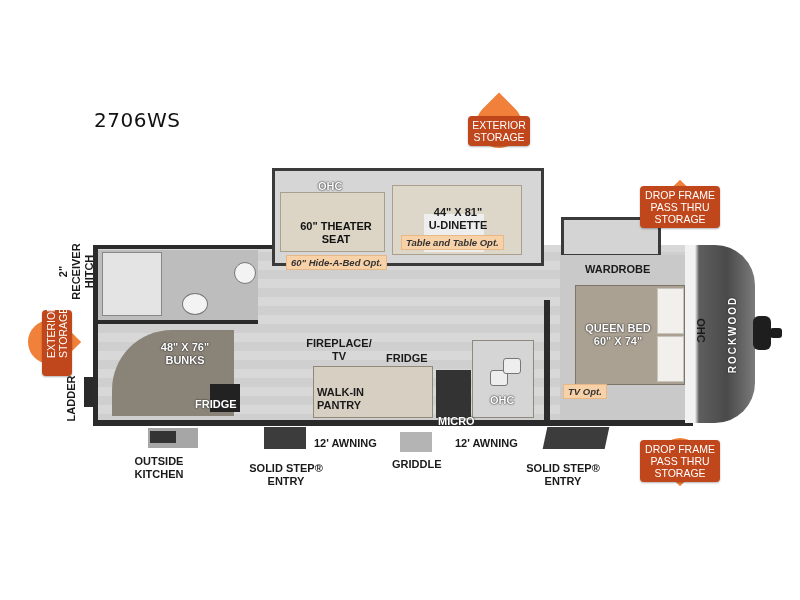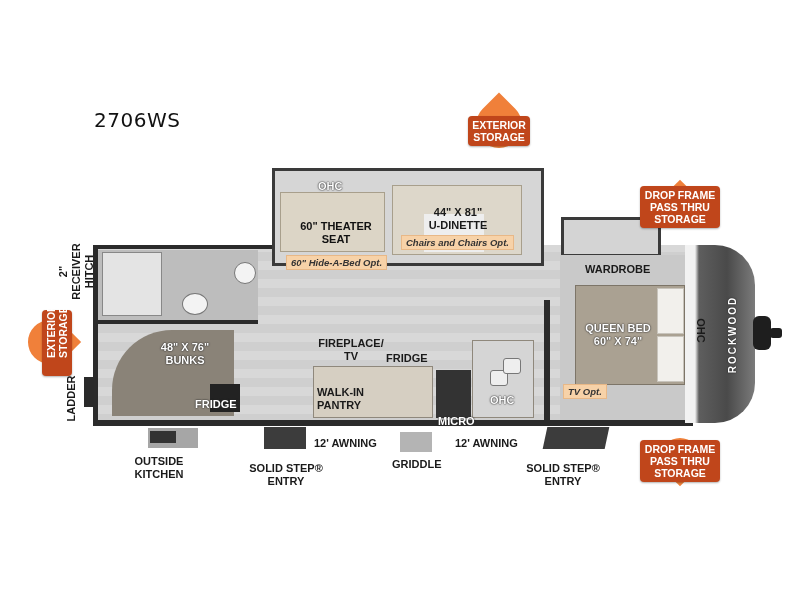--- a/index.html
+++ b/index.html
@@ -5,21 +5,21 @@
   html,body{margin:0;padding:0;background:#ffffff;}
   body{width:800px;height:600px;position:relative;overflow:hidden;font-family:"Liberation Sans",sans-serif;}
   .abs{position:absolute;}
   .model-title{left:94px;top:66px;font-family:"DejaVu Sans",sans-serif;font-size:20px;color:#111;letter-spacing:0.5px;margin-top:42px;}
   .lbl{position:absolute;font-weight:bold;font-size:11px;color:#1a1a1a;text-align:center;line-height:13px;text-transform:uppercase;}
   .lbl-light{color:#fff;text-shadow:0 0 2px #333,0 0 1px #000;}
   .opt{position:absolute;background:#f7d2a8;color:#333;font-style:italic;font-weight:bold;font-size:9.5px;padding:1px 4px;border:1px solid #e8b887;white-space:nowrap;}
   
   .badge{position:absolute;}
   .badge .drop{position:absolute;background:#f0803a;border-radius:50% 50% 50% 0;transform:rotate(-45deg);}
-  .badge .box{position:absolute;background:#c0461b;border-radius:4px;color:#fff;font-weight:bold;font-size:10.5px;line-height:12px;text-align:center;display:flex;flex-direction:column;justify-content:center;box-shadow:0 1px 2px rgba(0,0,0,.3);}
+  .badge .box{position:absolute;background:#c0461b;border-radius:4px;color:#fff;font-weight:normal;font-size:10.5px;line-height:12px;text-align:center;display:flex;flex-direction:column;justify-content:center;box-shadow:0 1px 2px rgba(0,0,0,.3);}
   
   .floor{position:absolute;background:repeating-linear-gradient(0deg,#cfcfcf 0 9px,#d8d8d8 9px 18px),#d2d2d2;}
   .wall{position:absolute;background:#2b2b2b;}
   .slide{position:absolute;background:#cfcfcf;border:3px solid #3a3a3a;box-sizing:border-box;}
   .fabric{position:absolute;background:#d9d4c8;border:1px solid #a89f8c;box-sizing:border-box;}
   .bunk{position:absolute;background:#8e877c;}
   .counter{position:absolute;background:#d6cfc2;border:1px solid #8f887c;box-sizing:border-box;}
   .bed{position:absolute;background:#aaa192;border:1px solid #7d7568;box-sizing:border-box;}
   .pillow{position:absolute;background:#f2f0ec;border:1px solid #c8c4bc;box-sizing:border-box;}
   .dark{position:absolute;background:#222;}
@@ -82,40 +82,40 @@
 <div class="lbl" style="left:294px;top:220px;width:84px;color:#111;">
   <div>60" THEATER</div>
   <div>SEAT</div>
 </div>
 <div class="opt" style="left:286px;top:255px;">60" Hide-A-Bed Opt.</div>
 
 <div class="lbl" style="left:418px;top:206px;width:80px;">
   <div>44" x 81"</div>
   <div>U-DINETTE</div>
 </div>
-<div class="opt" style="left:401px;top:235px;">Chairs and Chairs Opt.</div>
+<div class="opt" style="left:401px;top:235px;">Table and Table Opt.</div>
 
 <div class="lbl" style="left:585px;top:263px;">WARDROBE</div>
 
 <div class="lbl lbl-light" style="left:578px;top:322px;width:80px;">
   <div>QUEEN BED</div>
   <div>60" x 74"</div>
 </div>
 <div class="opt" style="left:563px;top:384px;">TV Opt.</div>
 
 <div class="lbl" style="left:688px;top:324px;transform:rotate(90deg);transform-origin:center;">OHC</div>
 <div class="lbl lbl-light" style="left:692px;top:328px;width:80px;letter-spacing:2px;font-size:10px;transform:rotate(-90deg);transform-origin:center;">ROCKWOOD</div>
 
 <div class="lbl lbl-light" style="left:150px;top:341px;width:70px;">
   <div>48" x 76"</div>
   <div>BUNKS</div>
 </div>
 <div class="lbl lbl-light" style="left:195px;top:398px;">FRIDGE</div>
 
-<div class="lbl" style="left:316px;top:337px;width:70px;">
+<div class="lbl" style="left:304px;top:337px;width:70px;">
   <div>FIREPLACE/</div>
   <div>TV</div>
 </div>
 <div class="lbl" style="left:386px;top:352px;">FRIDGE</div>
 <div class="lbl" style="left:317px;top:386px;text-align:left;">
   <div>WALK-IN</div>
   <div>PANTRY</div>
 </div>
 <div class="lbl lbl-light" style="left:438px;top:415px;">MICRO</div>
 <div class="lbl lbl-light" style="left:490px;top:394px;">OHC</div>

